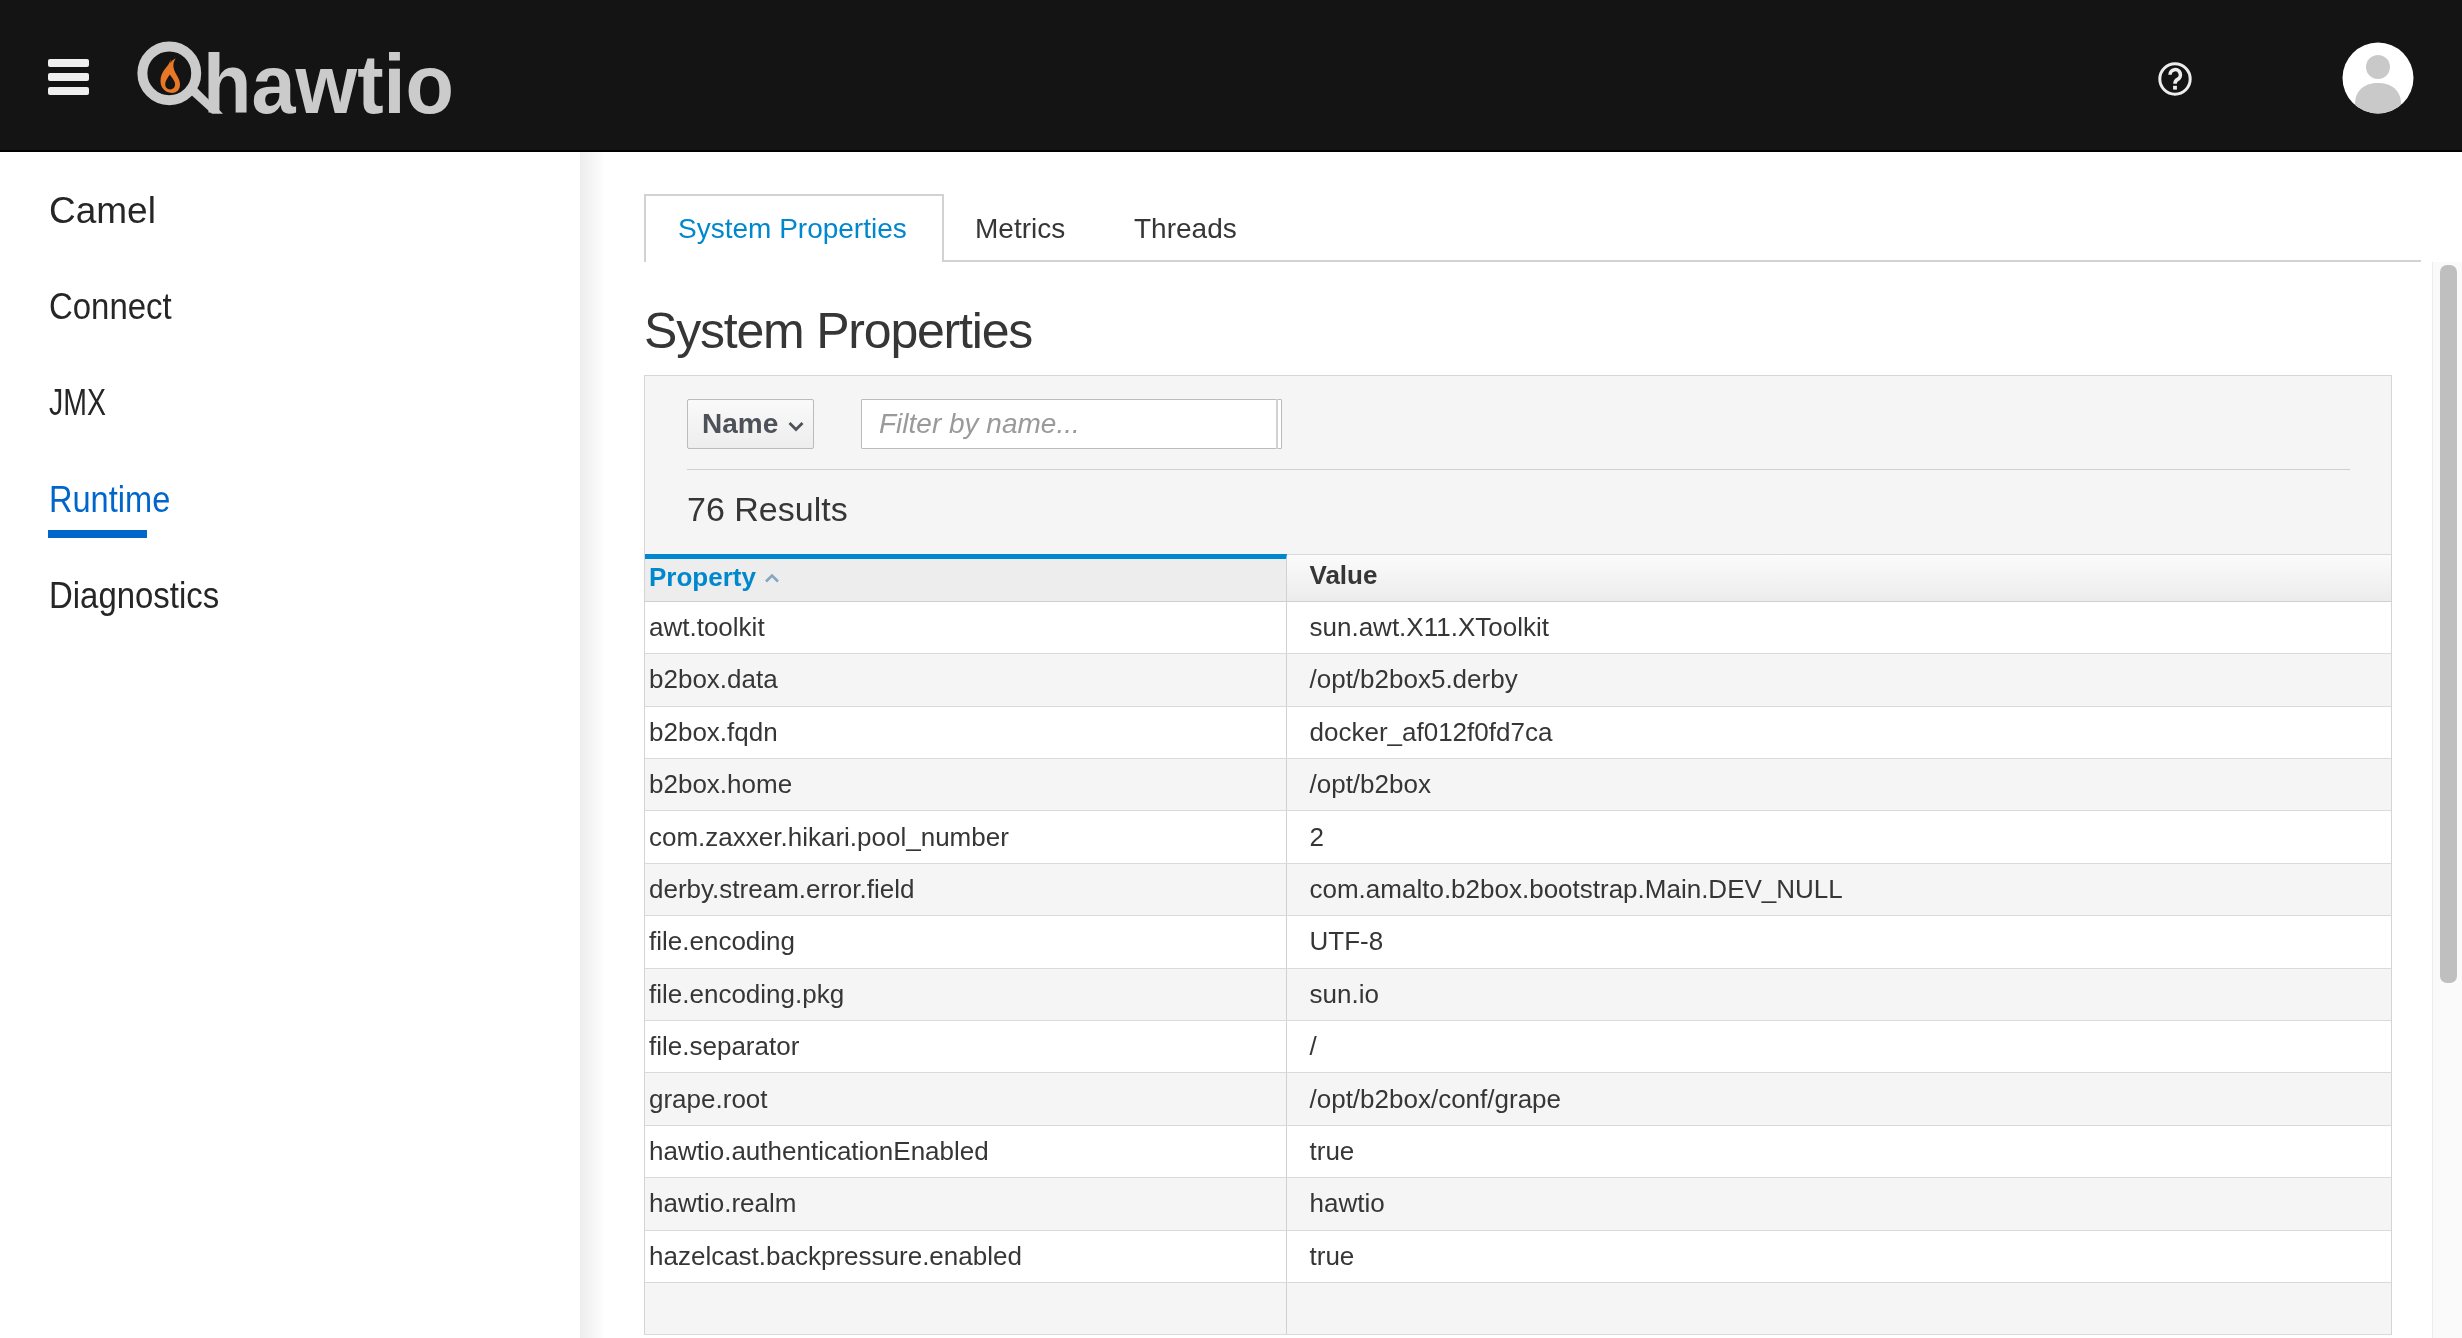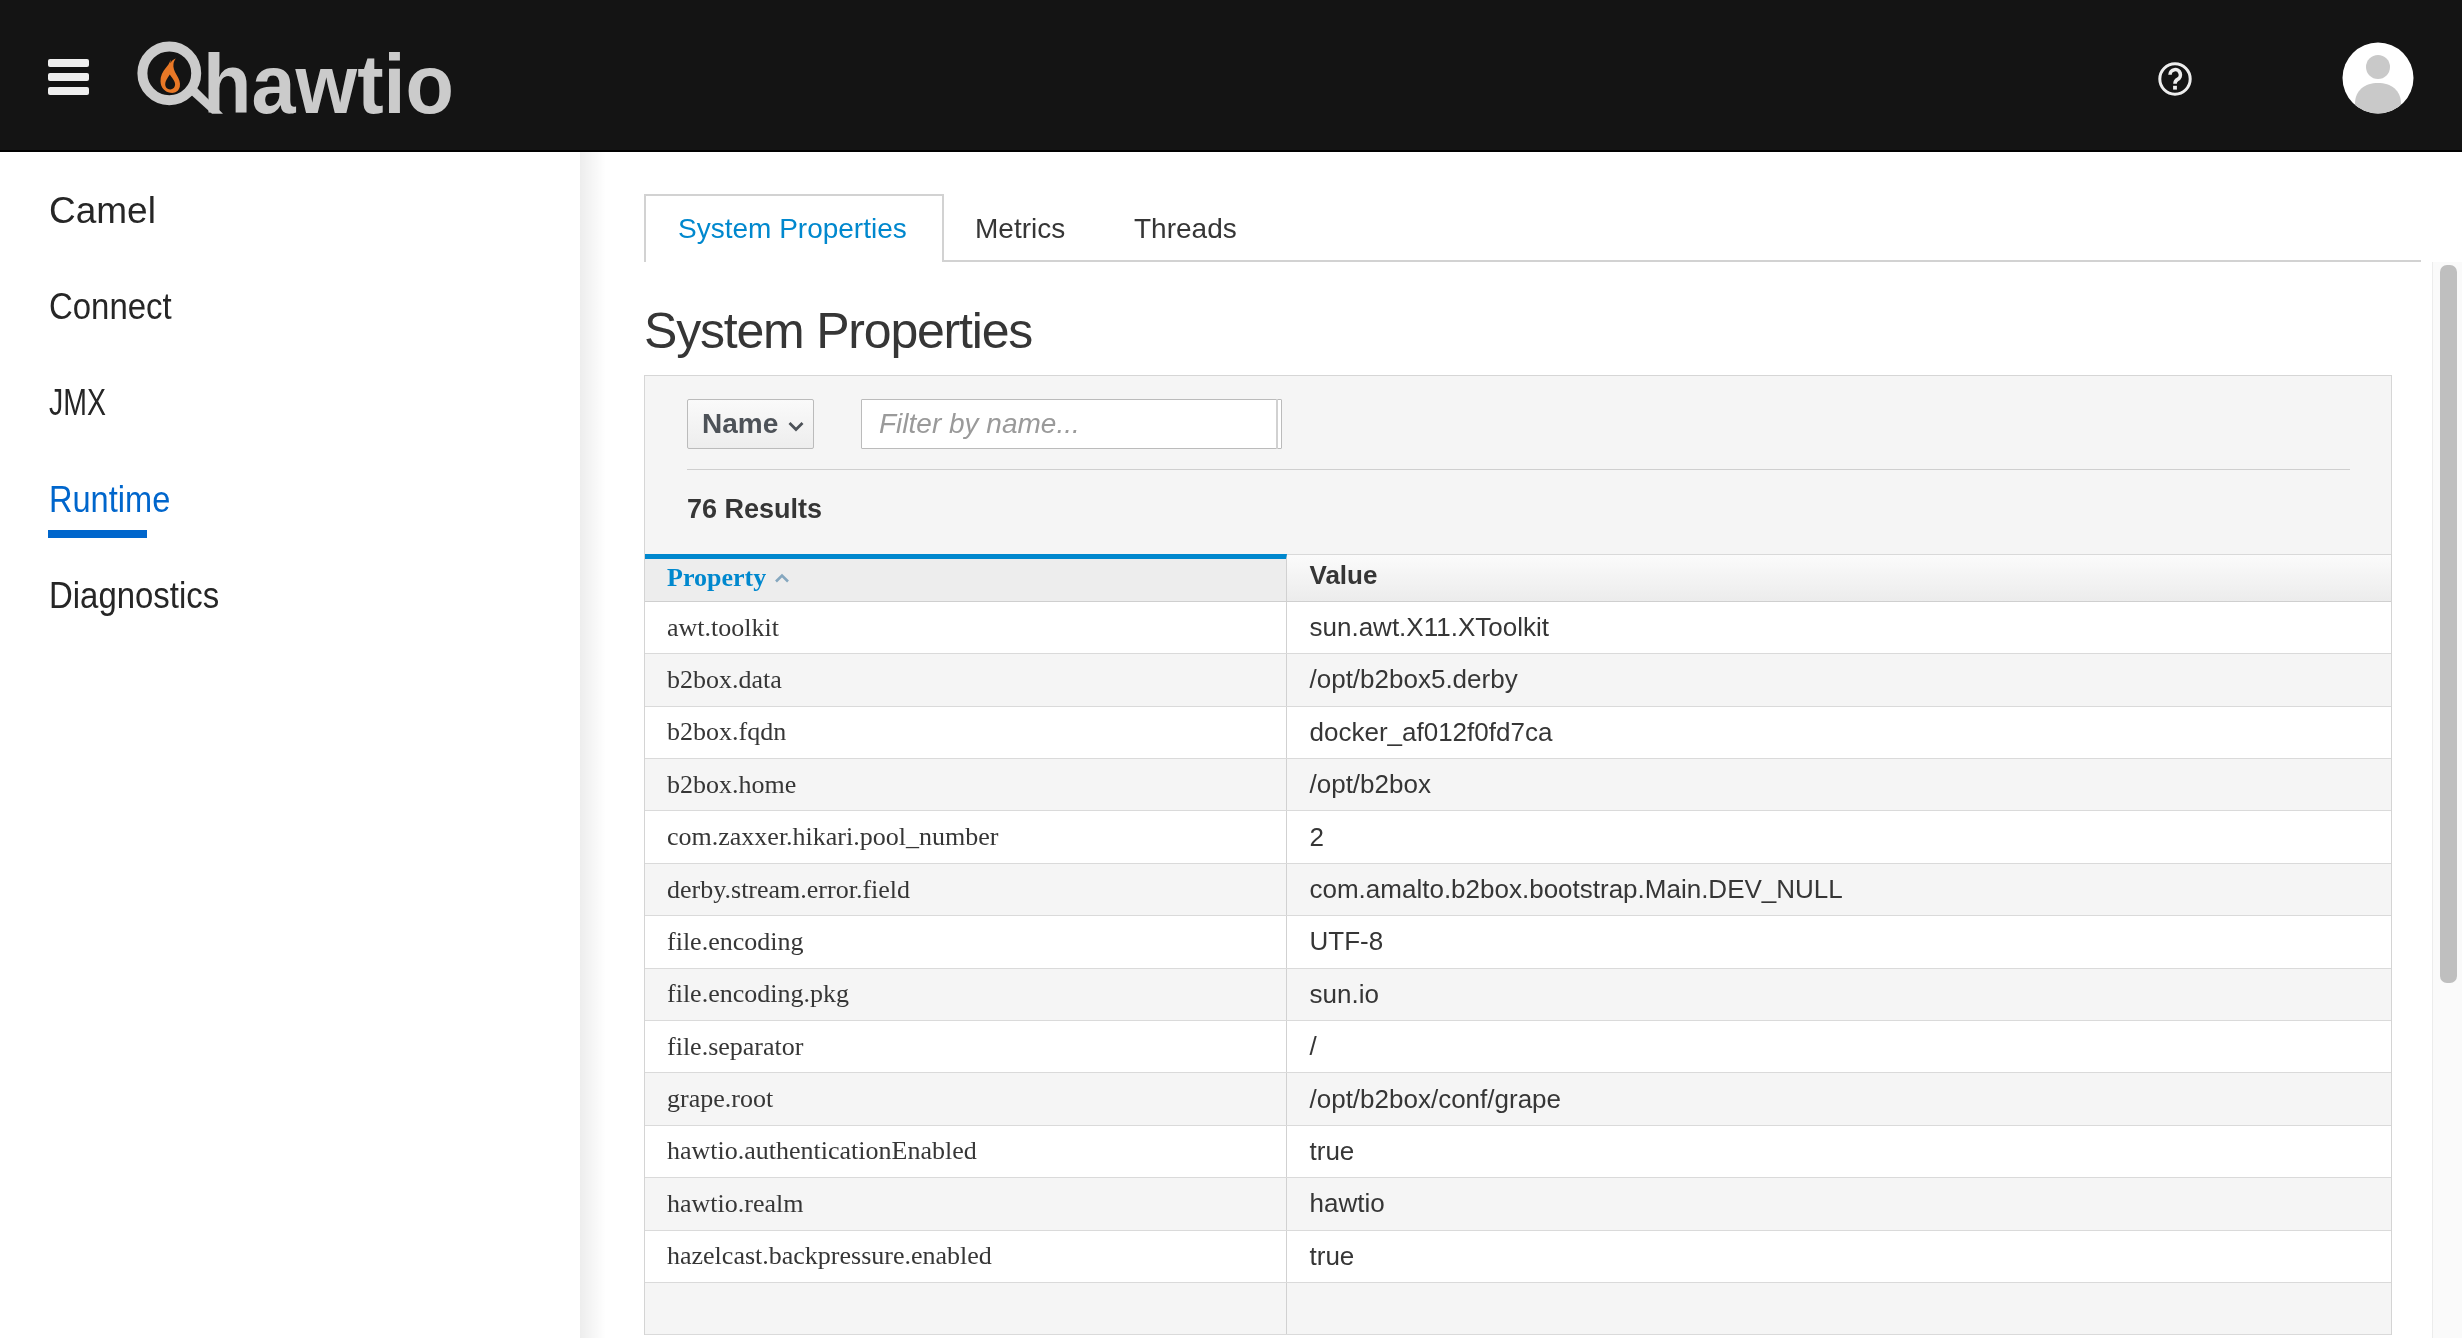--- a/index.html
+++ b/index.html
@@ -38,29 +38,29 @@
 #namebtn { position:absolute; left:42px; top:22.5px; width:127px; height:50px;
   border:1px solid #bbb; border-radius:2px; background:linear-gradient(#fafafa,#ededed); }
 #namebtn span { position:absolute; left:14px; top:10px; font-size:28px; line-height:28px;
   font-weight:bold; color:#4d5258; }
 #filterinput { position:absolute; left:168px; top:22.5px; width:421px; height:50px;
   border:1px solid #bbb; background:#fff; border-radius:1px;margin-left:48px; }
 #filterinput span { position:absolute; left:17px; top:10px; font-size:28px; line-height:28px;
   font-style:italic; color:#9a9a9a; }
 #tbdivider { position:absolute; left:631px; top:22.5px; width:2px; height:50px; background:#d1d1d1; }
 #tbhr { position:absolute; left:42px; top:93px; width:1663px; height:1px; background:#cfcfcf; }
-#results { position:absolute; left:42px; top:119.8px; font-size:27px; line-height:27px;
-  font-weight:bold; color:#363636; }
+#results { position:absolute; left:42px; top:119.8px; font-size:34px; line-height:27px;
+  font-weight:normal; color:#363636; }
 
 
 #table { position:absolute; left:644px; top:553.5px; width:1748px;
   border-left:1px solid #d4d4d4; border-right:1px solid #d4d4d4; }
 .trow { display:flex; width:100%; }
-.c1 { width:641.5px; border-right:1px solid #d1d1d1; padding-left:22px;
-  display:flex; align-items:center;font-family:Liberation Serif, serif; }
+.c1 { width:641.5px; border-right:1px solid #d1d1d1; padding-left:4px;
+  display:flex; align-items:center; }
 .c2 { flex:1; padding-left:23px; display:flex; align-items:center; }
 #thead { height:48.4px; }
 #thead .c1 { background:#ededed; border-top:5px solid #0088ce; border-bottom:1px solid #cfcfcf;
   font-weight:bold; color:#0088ce; font-size:26px; padding-bottom:4px; }
 #thead .c2 { background:linear-gradient(#fbfbfb,#ececec); border-top:1px solid #d9d9d9;
   border-bottom:1px solid #cfcfcf; font-weight:bold; color:#363636; font-size:26px; padding-bottom:4px; }
 .r { height:52.4px; border-bottom:1px solid #dadada; font-size:26px; color:#363636; }
 .r:nth-child(odd) { background:#f5f5f5; }
 .caret { margin-left:8px; }
 

